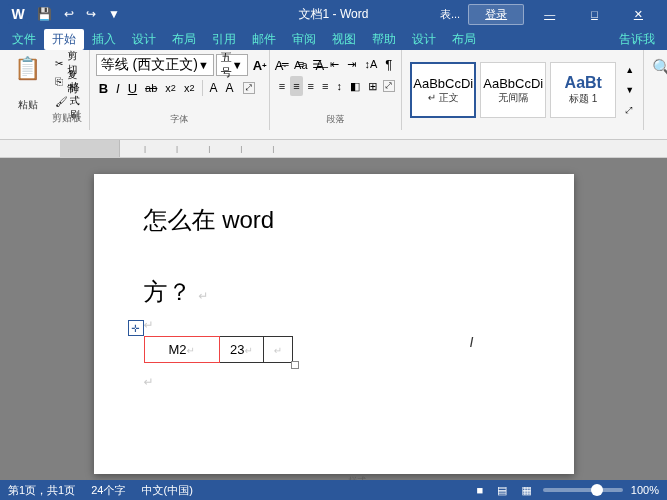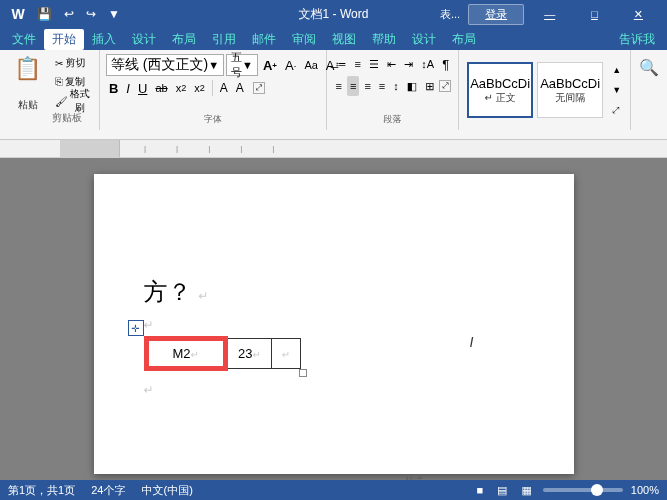--- a/index.html
+++ b/index.html
@@ -462,20 +462,24 @@
 
     <div class="styles-group">
       <div class="style-sample">
         <span style="font-size:13px;">AaBbCcDi</span>
         <span style="font-size:10px;color:#333;">↵ 正文</span>
       </div>
       <div class="style-sample2">
         <span style="font-size:13px;">AaBbCcDi</span>
         <span style="font-size:10px;color:#333;text-align:center;">无间隔</span>
       </div>
+      <div class="style-sample2">
+        <span style="font-size:16px;font-weight:bold;color:#2b579a;">AaBt</span>
+        <span style="font-size:10px;color:#333;">标题 1</span>
+      </div>
       <div style="display:flex;flex-direction:column;justify-content:space-between;height:60px;margin-left:4px;">
         <button class="ribbon-btn" style="font-size:9px;">▲</button>
         <button class="ribbon-btn" style="font-size:9px;">▼</button>
         <button class="ribbon-btn" style="font-size:9px;">⤢</button>
       </div>
       <span style="font-size:9px;color:#666;position:absolute;bottom:12px;margin-left:-60px;">样式</span>
     </div>
 
     <div style="margin-left:auto;padding:4px 8px;display:flex;align-items:flex-start;gap:4px;">
       <span style="font-size:16px;color:#666;margin-top:4px;">🔍</span>
@@ -492,35 +496,35 @@
     <span style="margin-left:30px;">|</span>
     <span style="margin-left:30px;">|</span>
   </div>
 </div>
 
 <div id="document-area" style="background:#808080;height:calc(500px - 28px - 22px - 90px - 18px - 20px);overflow:hidden;display:flex;justify-content:center;padding:16px 20px;">
   <div id="page" style="background:white;width:480px;box-shadow:0 2px 8px rgba(0,0,0,0.4);padding:28px 50px 20px 50px;position:relative;">
     
     
     <div style="font-size:24px;line-height:1.5;margin-bottom:8px;font-weight:normal;">
-      <br>
+      <span>怎么在 word</span><br>
       <span style="border-bottom:2px solid red;"></span><br>
       <span>方？</span>
       <span style="color:#ccc;font-size:12px;"> ↵</span>
     </div>
 
     <span style="color:#ccc;font-size:12px;display:block;margin-bottom:4px;">↵</span>
 
     
     <div class="table-wrapper" style="position:relative;display:inline-block;">
       <div style="position:absolute;top:-16px;left:-16px;width:16px;height:16px;background:white;border:1px solid #2b579a;display:flex;align-items:center;justify-content:center;font-size:10px;color:#2b579a;cursor:move;">✛</div>
       <table style="border-collapse:collapse;font-size:13px;">
         <tbody>
         <tr>
-          <td style="border:5px solid #ef4444;padding:5px 24px;">
+          <td style="border:1px solid #ef4444;padding:5px 24px;">
             <span>M2</span><span style="color:#ccc;font-size:10px;">↵</span>
           </td>
           <td style="border:1px solid #333;padding:5px 10px;">
             <span>23</span><span style="color:#ccc;font-size:10px;">↵</span>
           </td>
           <td style="border:1px solid #333;padding:5px 10px;">
             <span style="color:#ccc;font-size:10px;">↵</span>
           </td>
         </tr>
       </tbody>

